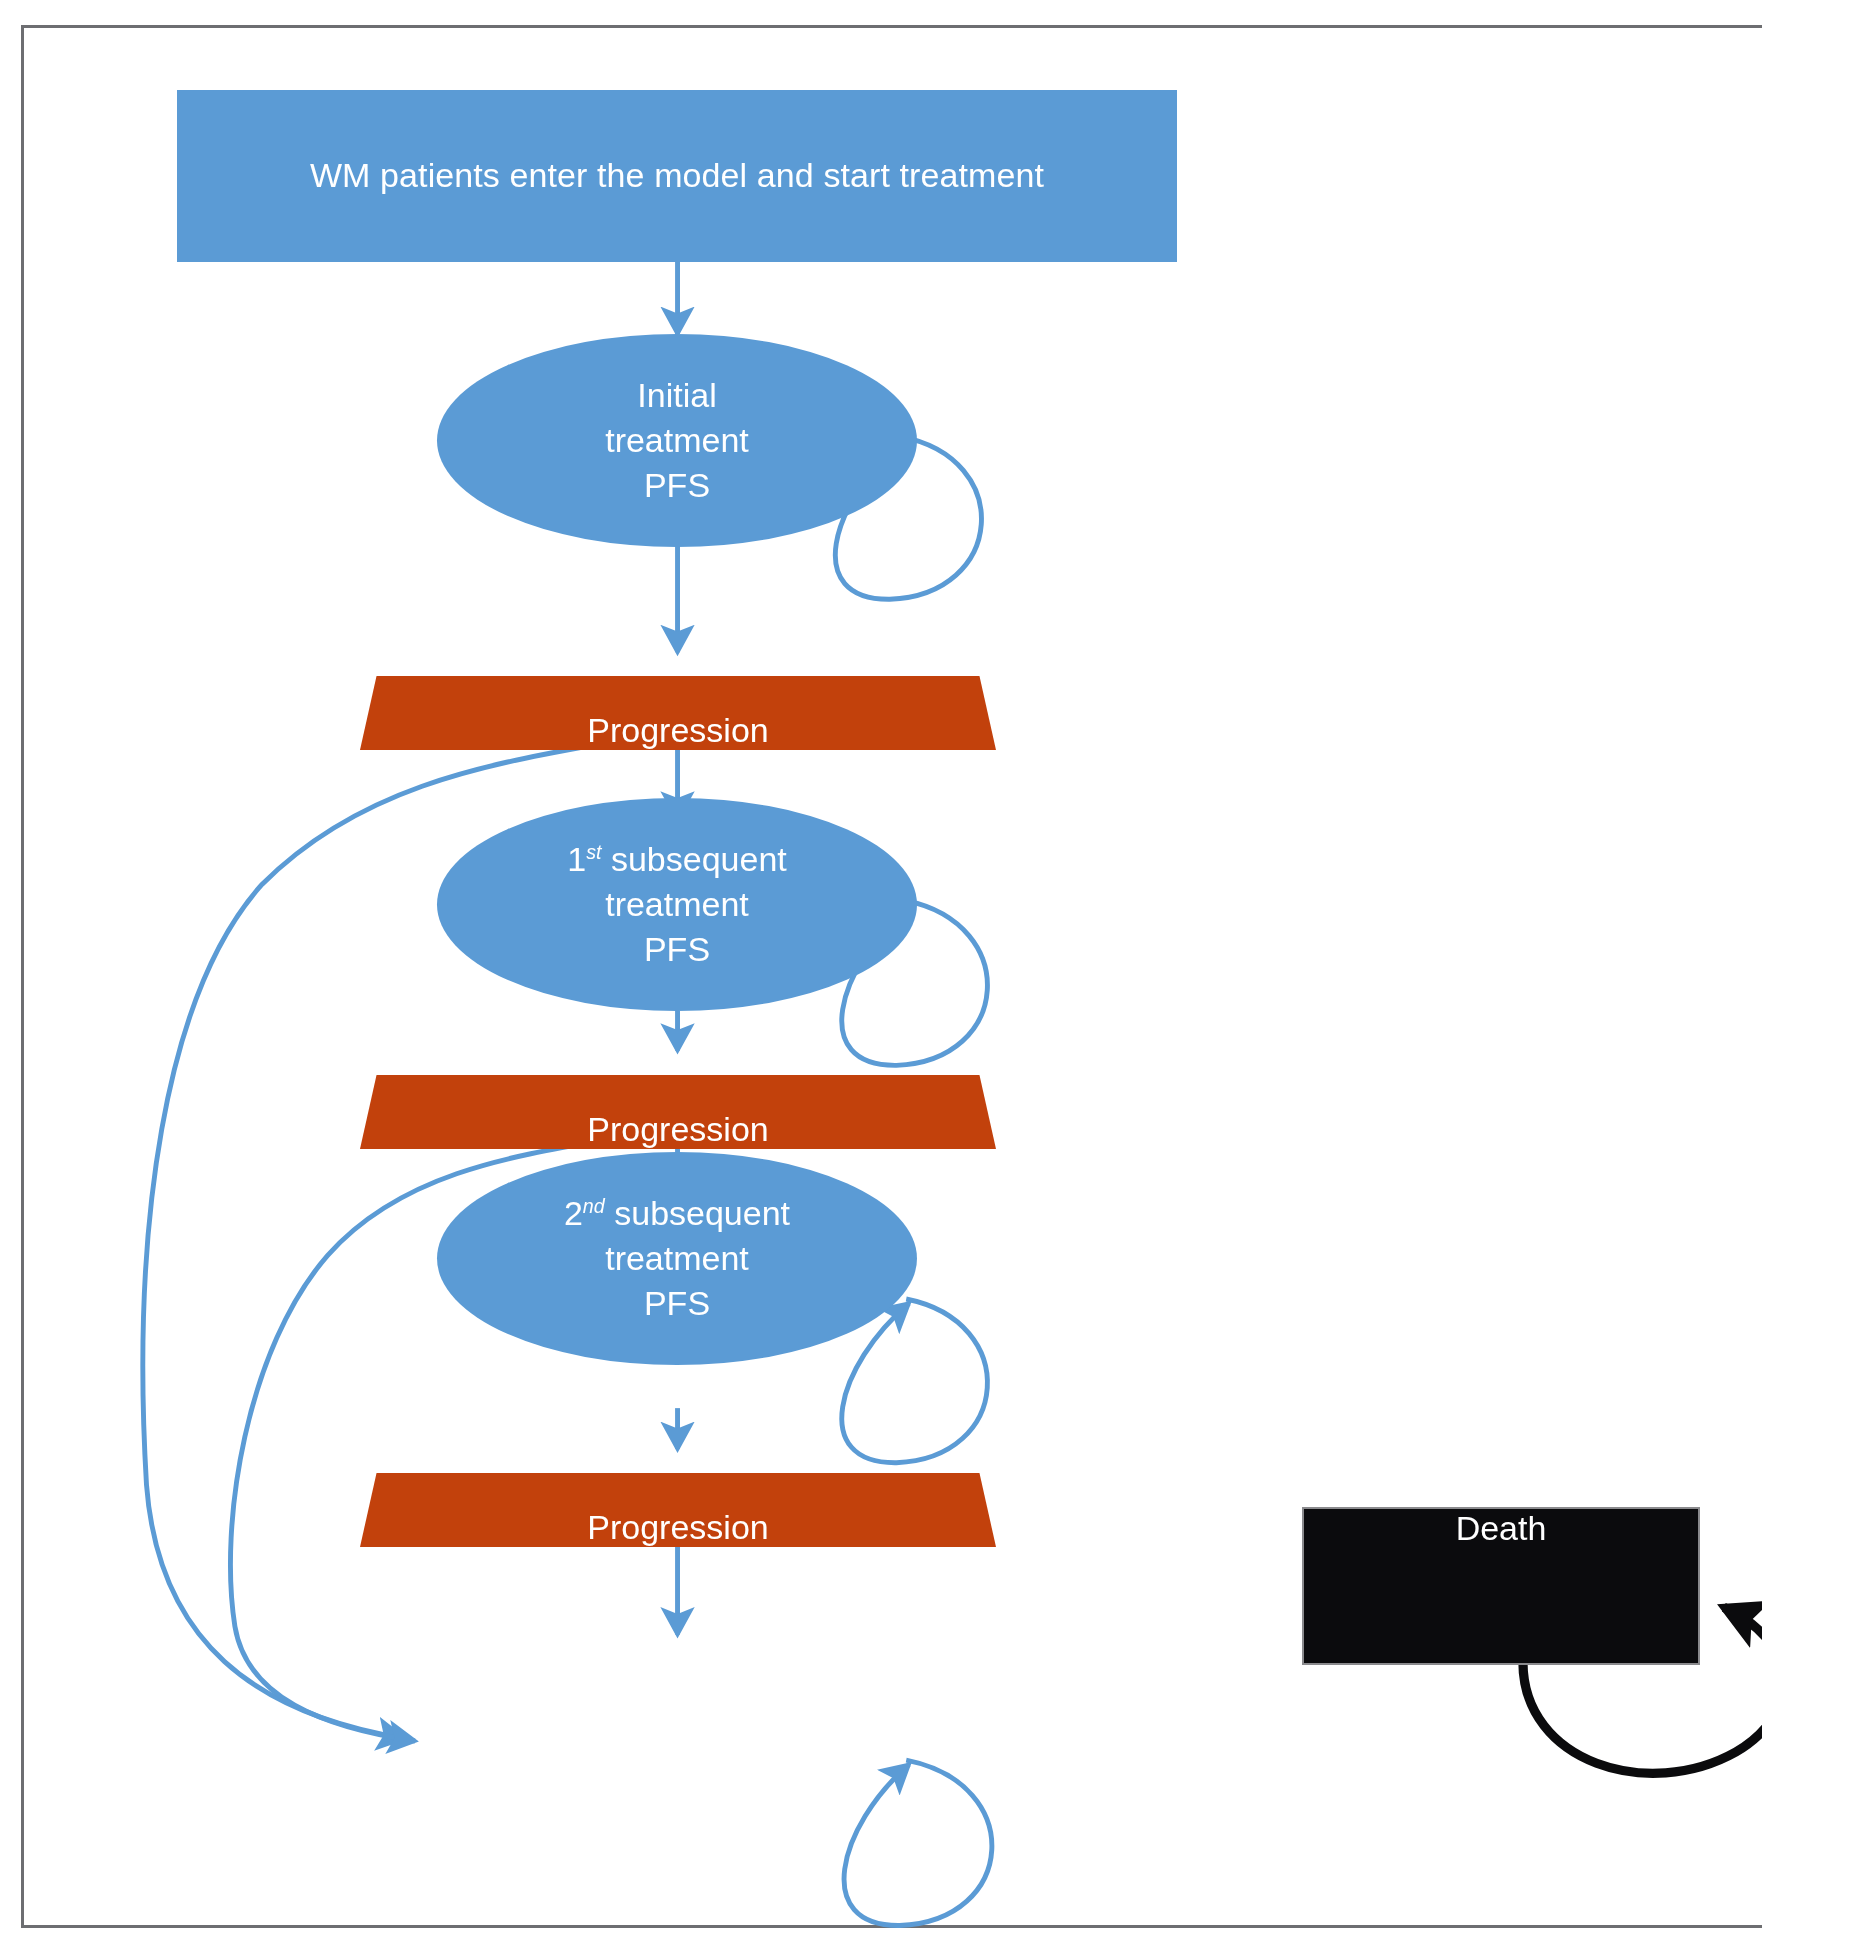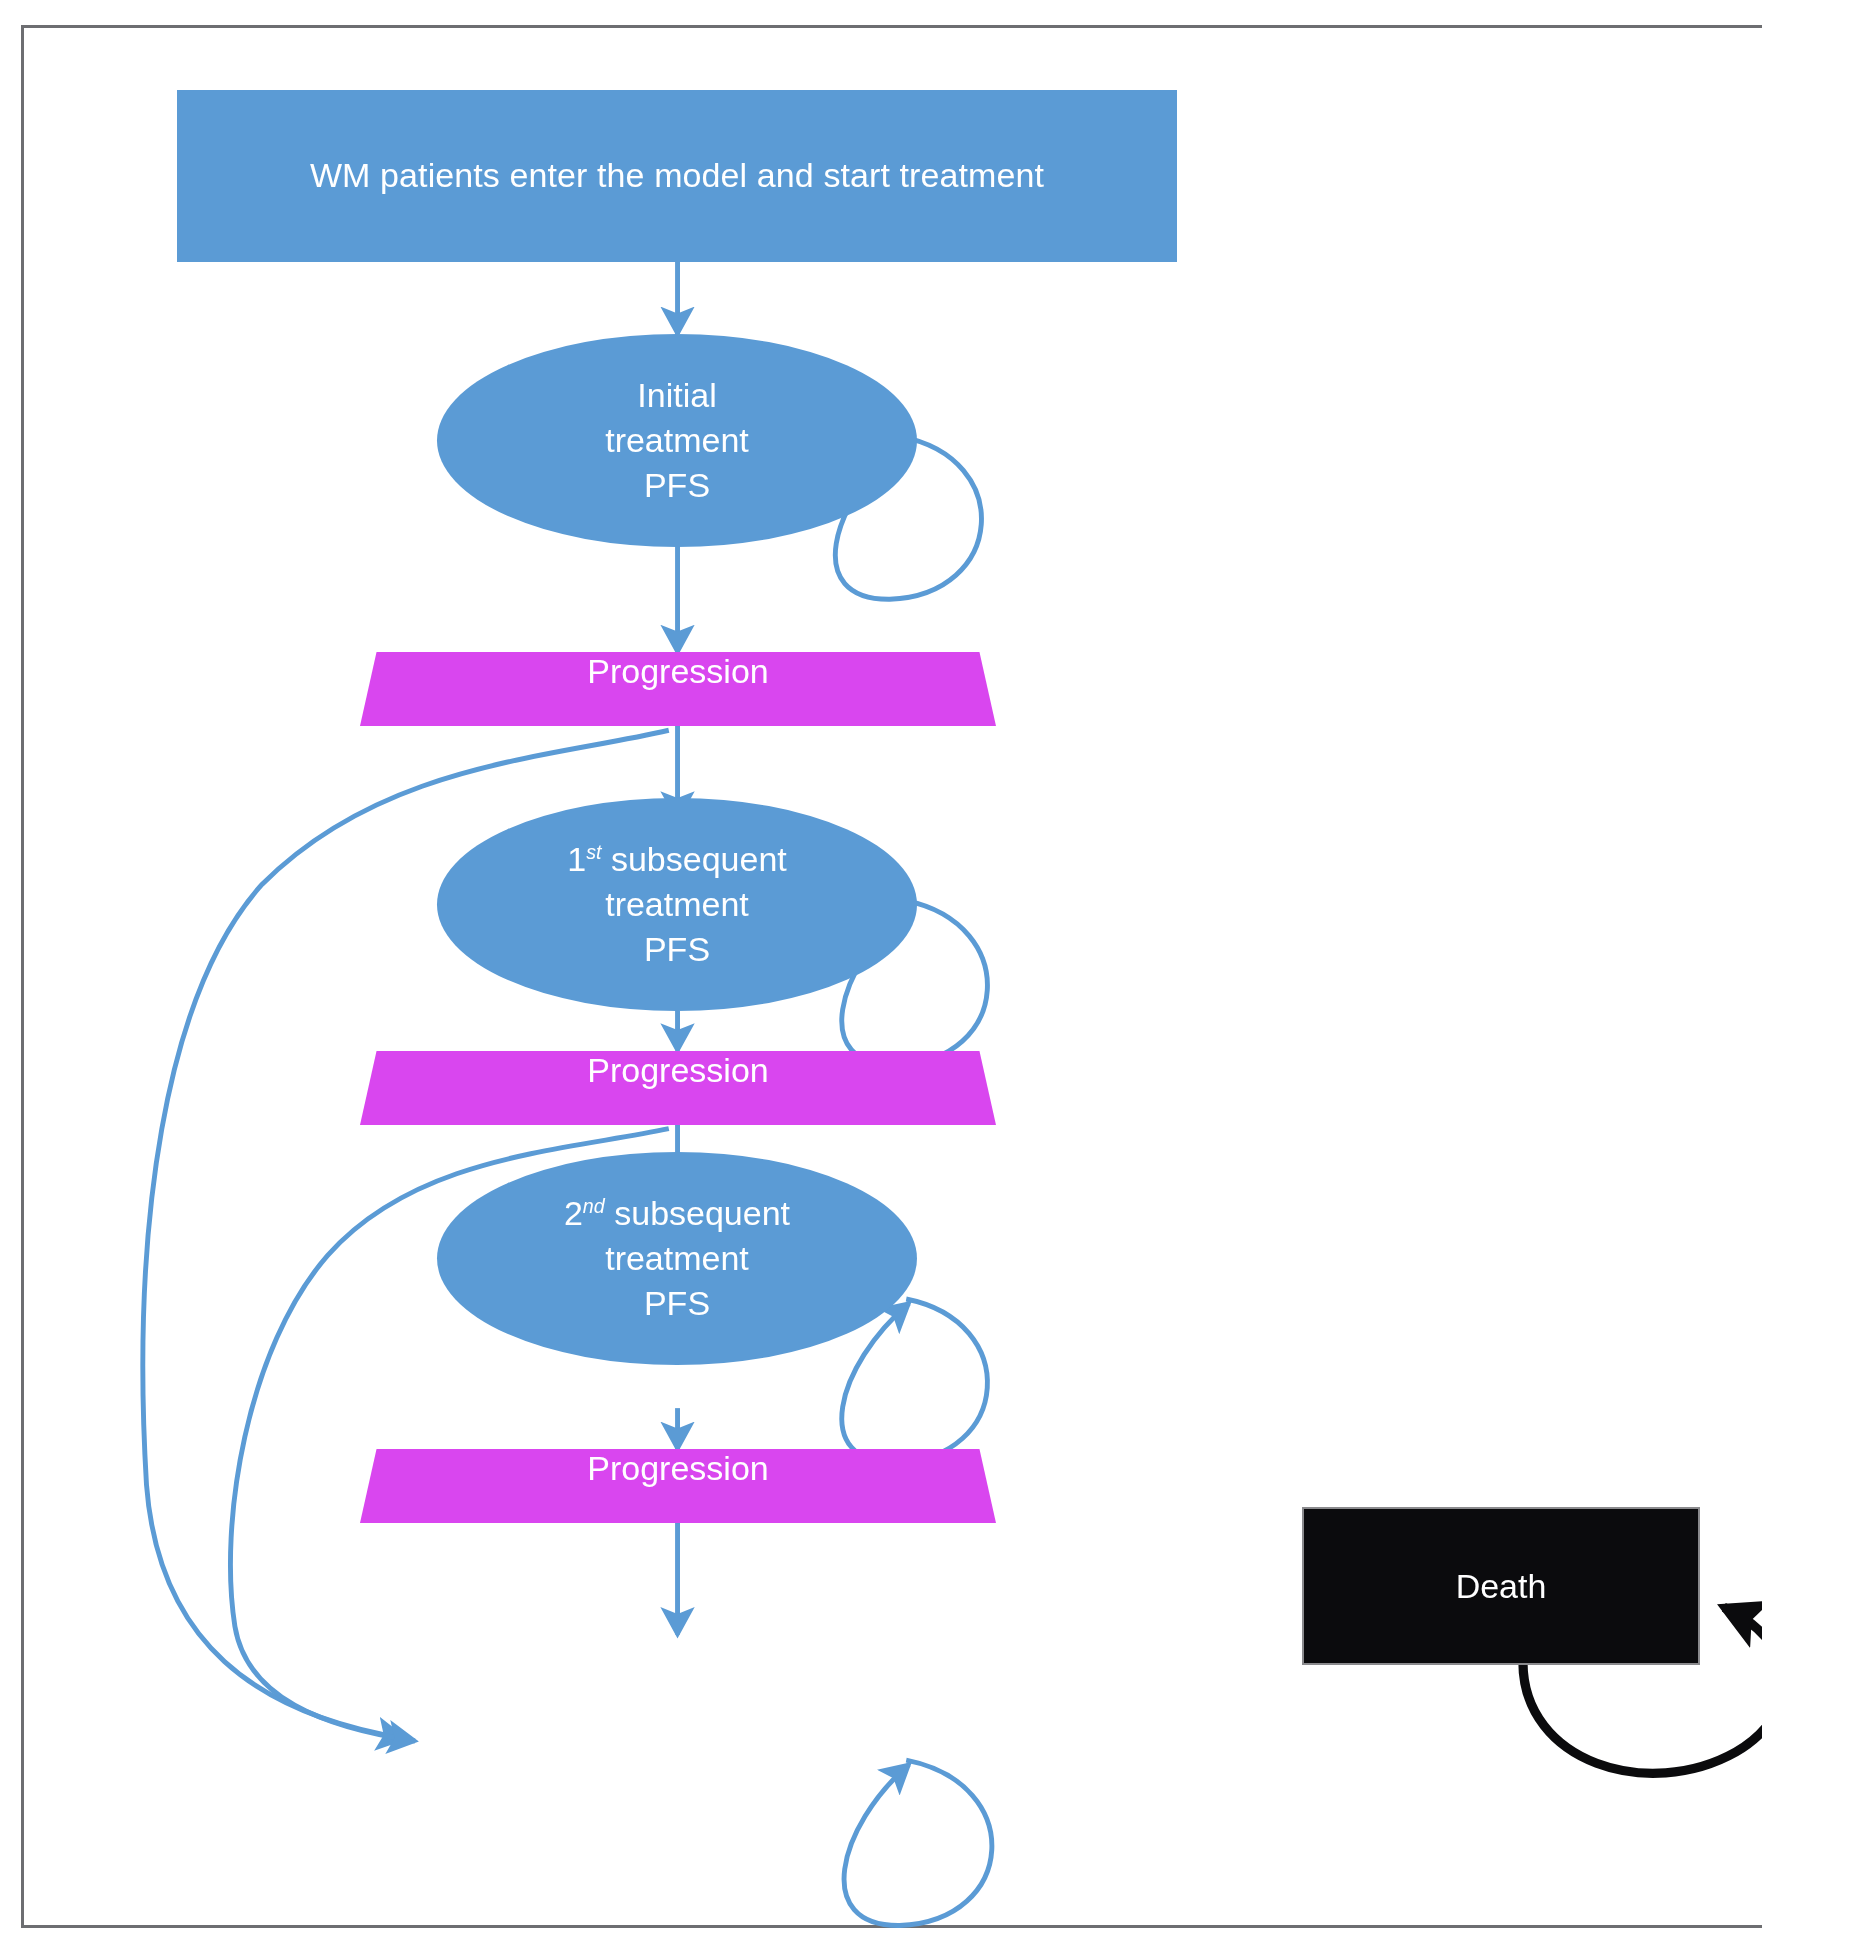--- a/index.html
+++ b/index.html
@@ -49,34 +49,35 @@
     text-align:center;
     color:#ffffff;
     font-size:34px;
     line-height:1.32;
   }
   .ellipse .lbl{display:block;width:100%;}
   sup{font-size:0.58em;vertical-align:super;line-height:0;font-style:italic;}
 
   
   .trap{
-    background:#d946ef;
+    background:#c2410c;
     color:#ffffff;
     font-size:34px;
-    display:flex;align-items:flex-start;justify-content:center;
+    display:flex;align-items:flex-end;justify-content:center;
     text-align:center;
     clip-path:polygon(2.6% 0%, 97.4% 0%, 100% 100%, 0% 100%);
+    margin-top:24px;
   }
   
   .deathbox{
     background:#0b0b0d;
     border:2.2px solid #8a8a8d;
     color:#ffffff;
     font-size:34px;
-    display:flex;align-items:center;justify-content:center;
+    display:flex;justify-content:center;
     text-align:center;
   }
 </style>
 </head>
 <body>
 
 <div id="canvas">
 
   <div id="frame"></div>
 

